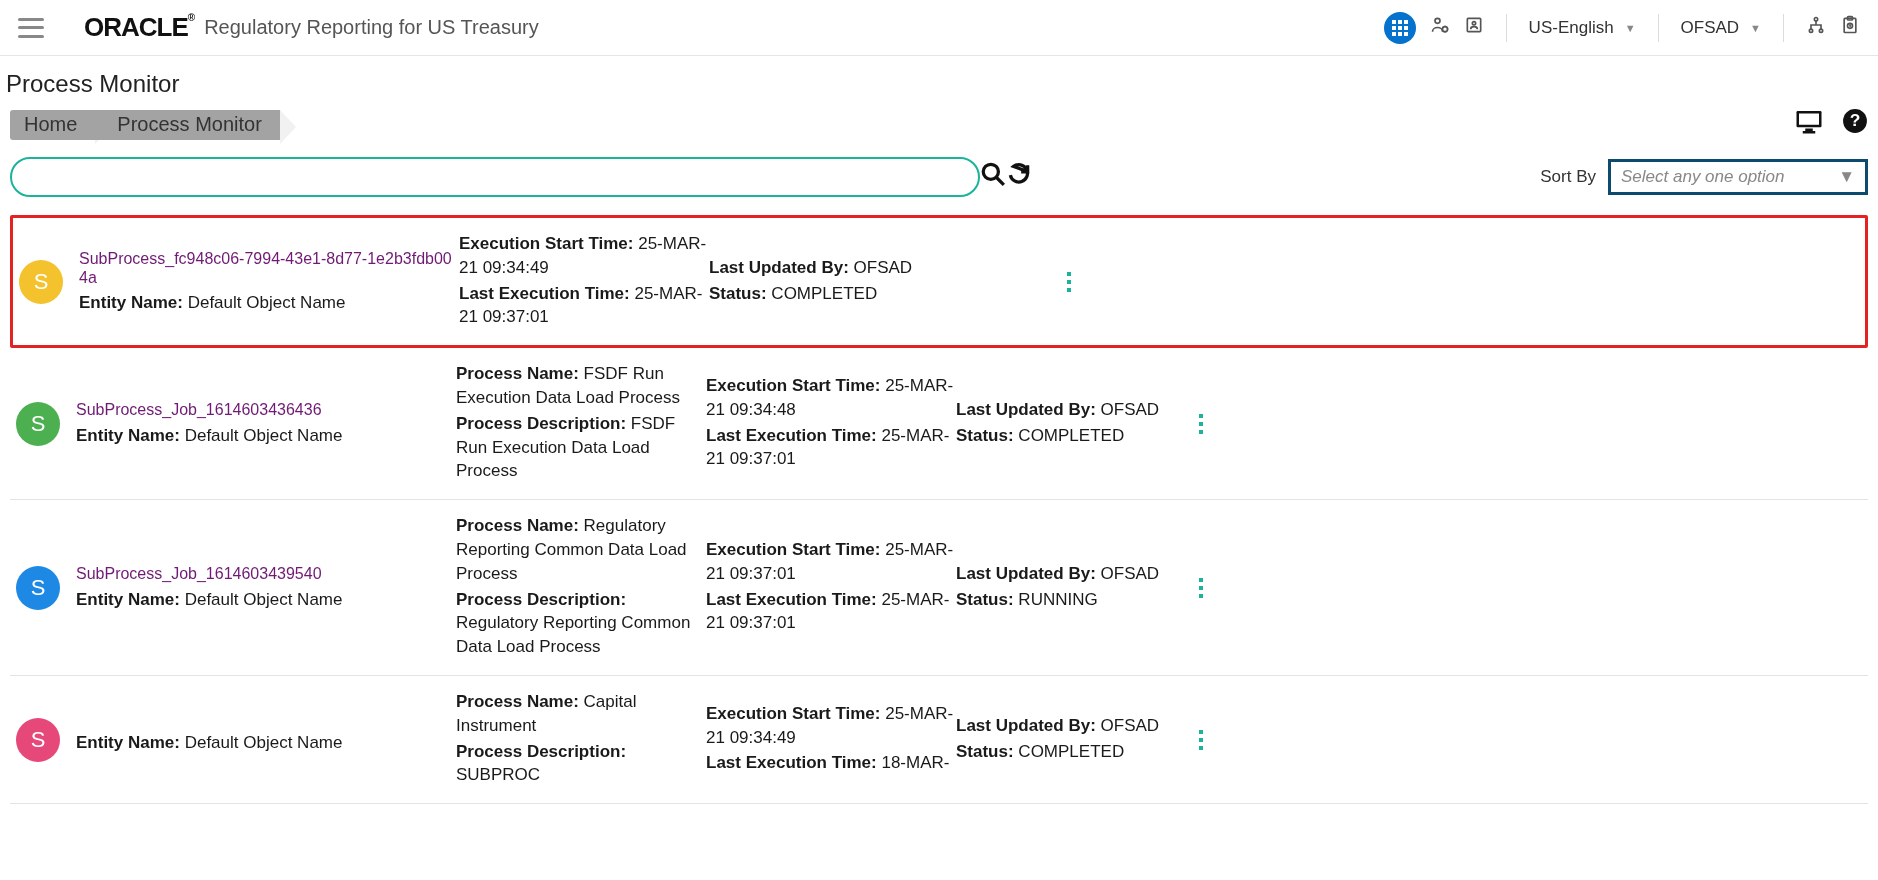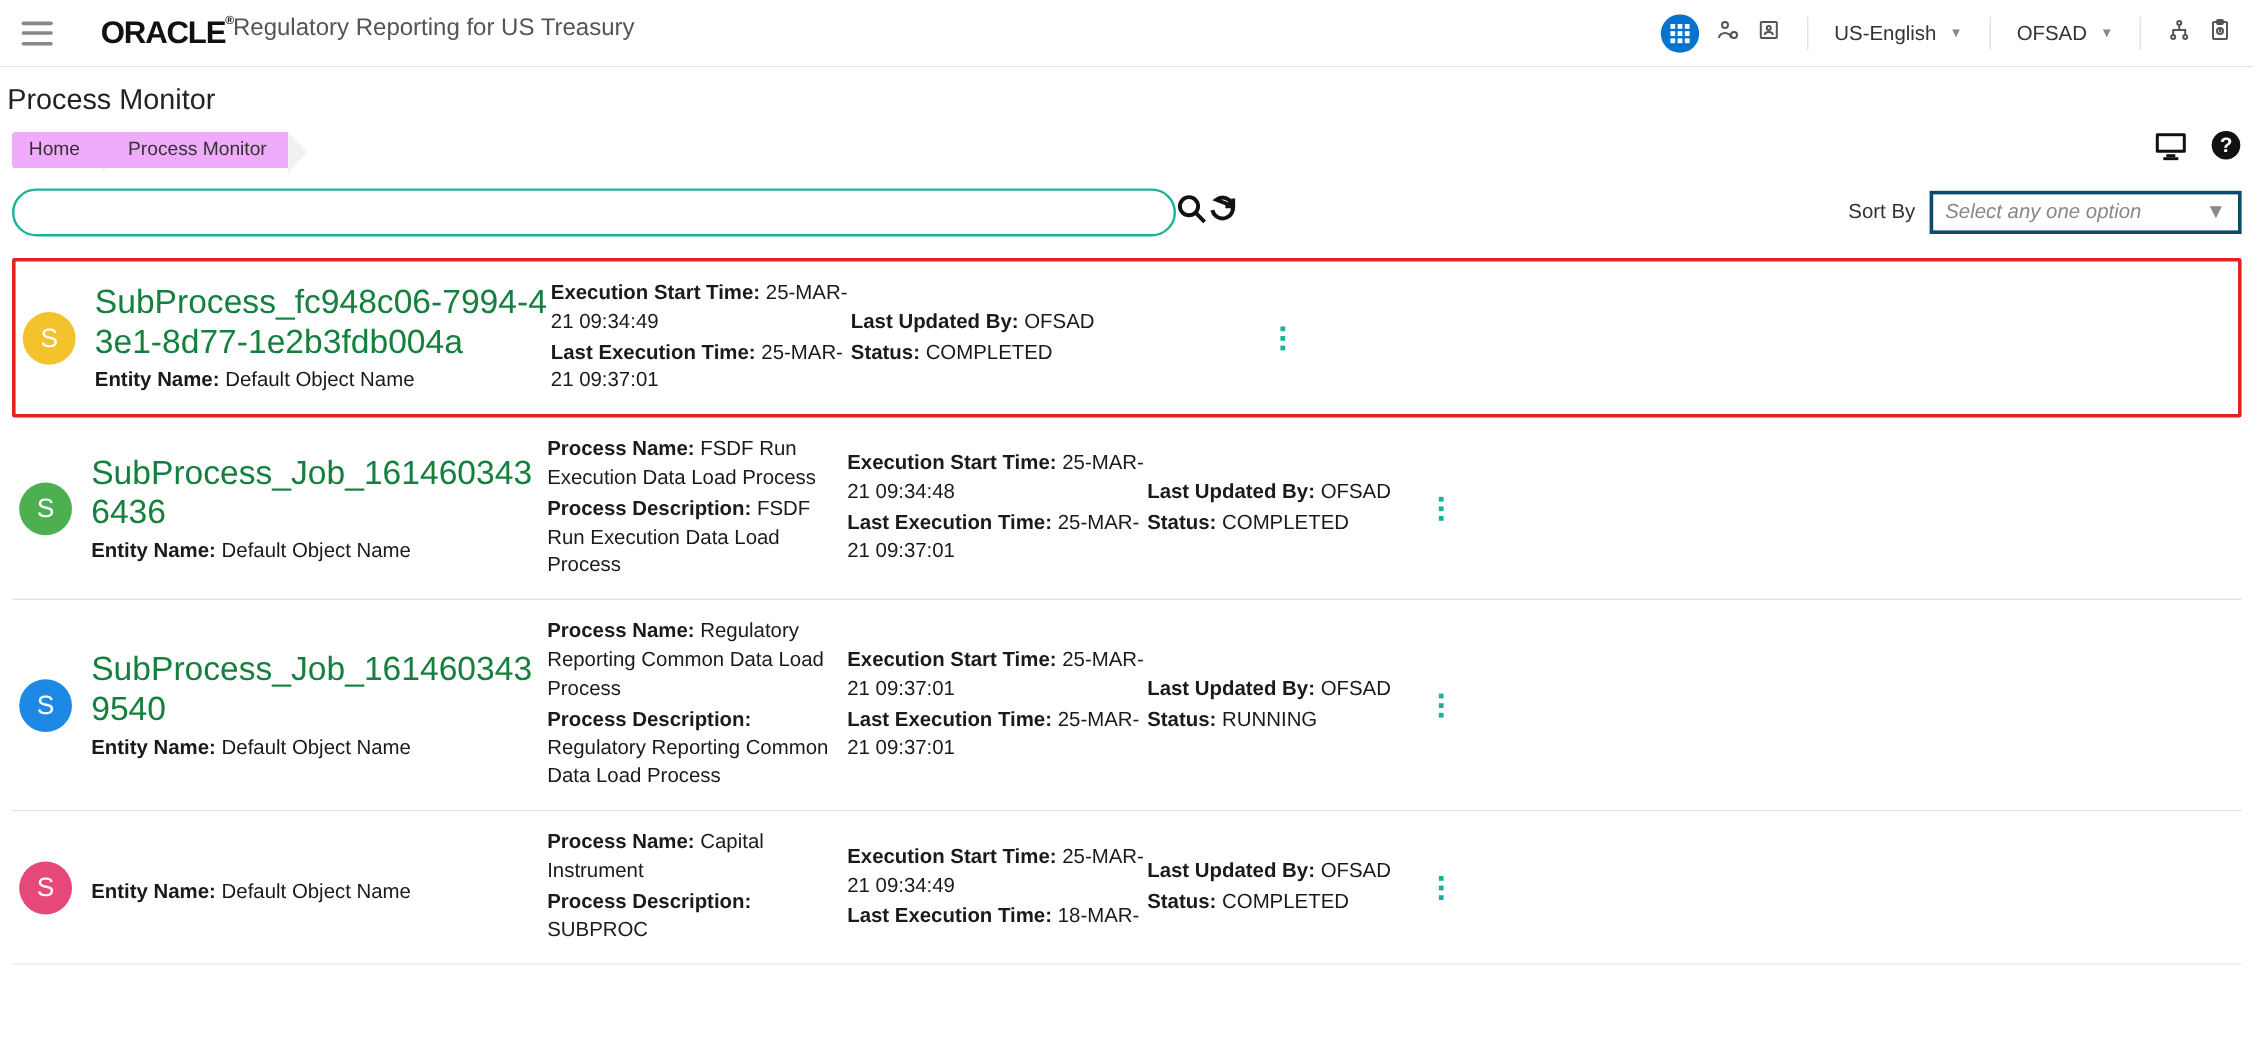--- a/index.html
+++ b/index.html
@@ -5,21 +5,21 @@
   * { box-sizing: border-box; margin: 0; padding: 0; }
   body { font-family: "Segoe UI", Arial, sans-serif; color: #1a1a1a; background: #fff; }
 
   
   .topbar {
     display: flex; align-items: center; height: 56px;
     padding: 0 18px; border-bottom: 1px solid #e5e5e5;
   }
   .hamburger { width: 26px; height: 20px; display:flex; flex-direction:column; justify-content:space-between; cursor:pointer; margin-right: 40px;}
   .hamburger span { height:3px; background:#888; border-radius:2px; display:block;}
-  .brand { display:flex; align-items:flex-start; }
+  .brand { display:flex; align-items:center; gap:10px; }
   .brand .logo { font-family: Arial, sans-serif; font-weight: 900; font-size: 26px; letter-spacing: -1px; color:#111;}
   .brand .reg { font-size:10px; vertical-align: top;}
   .brand .product { font-size:20px; color:#555; font-weight:400;}
   .topbar-spacer { flex:1; }
   .topbar-icons { display:flex; align-items:center; gap:14px; }
   .circ-btn { width:32px; height:32px; border-radius:50%; display:inline-flex; align-items:center; justify-content:center;}
   .apps-btn { background:#0572ce; color:#fff;}
   .tiny-grid { display:grid; grid-template-columns:repeat(3,4px); grid-template-rows:repeat(3,4px); gap:2px;}
   .tiny-grid span{background:#fff;}
   .icon-gray { color:#555; font-size:20px;}
@@ -27,22 +27,22 @@
   .dd { display:flex; align-items:center; gap:11px; color:#333; font-size:17px;}
   .dd .caret { font-size:11px; color:#888;}
 
   
   .page-title { font-size:24px; padding: 14px 6px 6px 6px; color:#222;}
 
   
   .bc-row { display:flex; align-items:center; padding: 4px 10px 10px 10px; }
   .crumb {
     position:relative; display:inline-flex; align-items:center;
-    height:30px; padding:0 18px 0 22px; background:#f0abfc; color:#333;
-    font-size:16px; margin-right:0;
+    height:30px; padding:0 18px 0 22px; background:#a3a3a3; color:#333;
+    font-size:20px; margin-right:0;
   }
   .crumb::after {
     content:""; position:absolute; right:-16px; top:0;
     border-top:17px solid transparent; border-bottom:17px solid transparent;
     border-left:16px solid #f1f1f1;
   }
   .crumb:first-child { padding-left:14px; border-radius:3px 0 0 3px;}
   .bc-spacer{flex:1;}
   .big-icon { font-size:26px; color:#111; margin-left:18px; cursor:pointer;}
 
@@ -72,21 +72,21 @@
     border-bottom:1px solid #e3e3e3;
     min-height:120px;
   }
   .row.highlight { border:3px solid #e52222; border-radius:2px;}
   .badge {
     width:44px; height:44px; border-radius:50%; color:#fff;
     display:flex; align-items:center; justify-content:center;
     font-size:22px; font-weight:500;
     margin-left:4px;
   }
-  .col-title .link { color:#15803d; font-size:28px; line-height:1.15; cursor:pointer; word-break:break-all;}
+  .col-title .link { color:#701a75; font-size:16px; line-height:1.15; cursor:pointer; word-break:break-all;}
   .col-title .entity { margin-top:6px; font-size:17px;}
   .lbl { font-weight:700;}
   .val { font-weight:400;}
   .stack { font-size:17px; line-height:1.4; }
   .stack div { margin-bottom:2px;}
   .kebab { display:flex; flex-direction:column; gap:4px; align-items:center; cursor:pointer;}
   .kebab span{ width:4px; height:4px; background:#1cb39b;}
 
   
   .svgicon { width:20px; height:20px; display:inline-block; }

